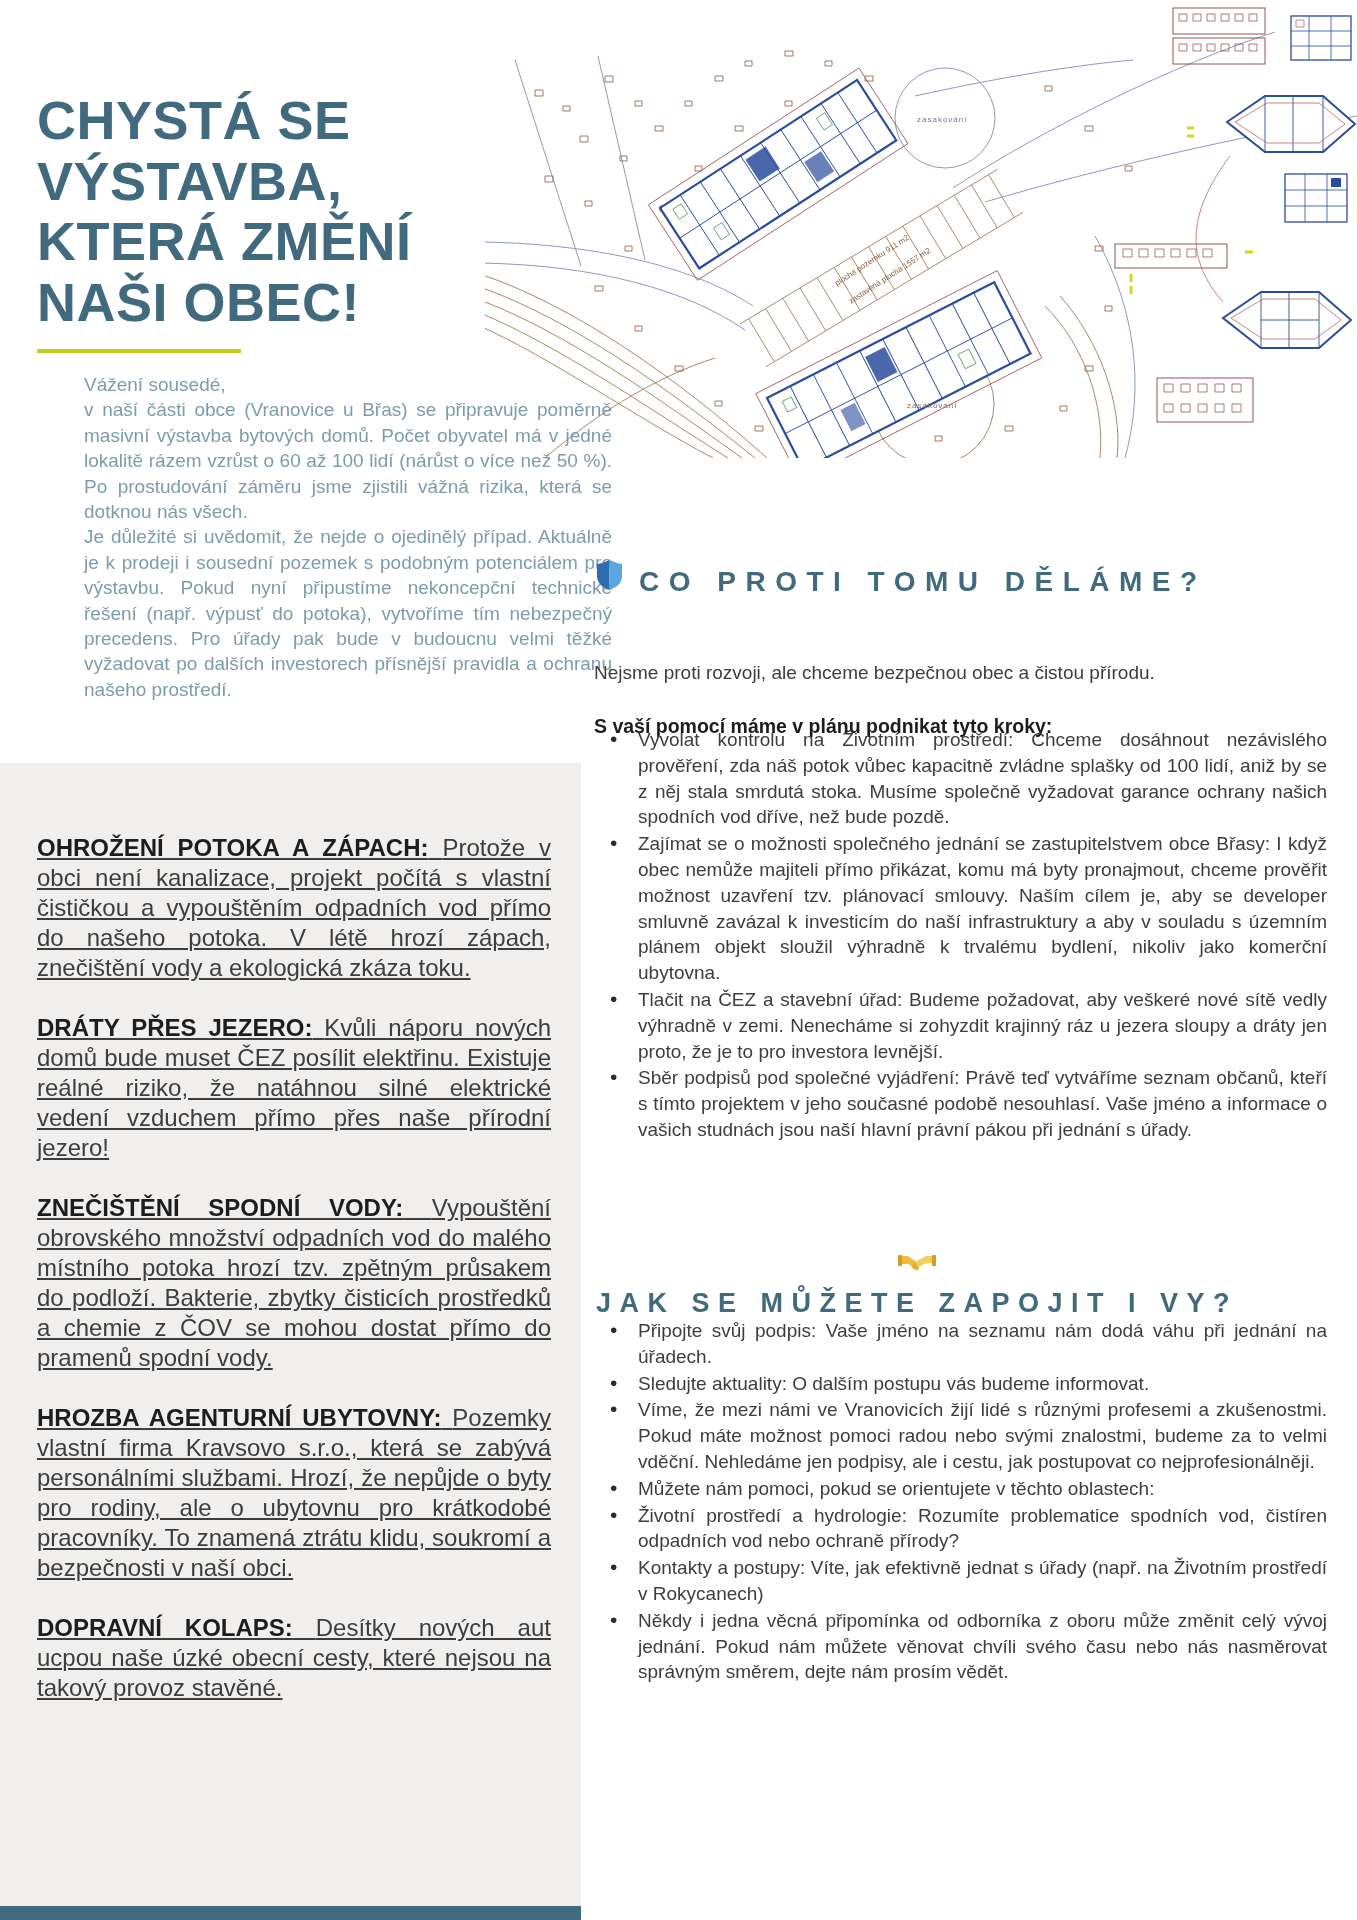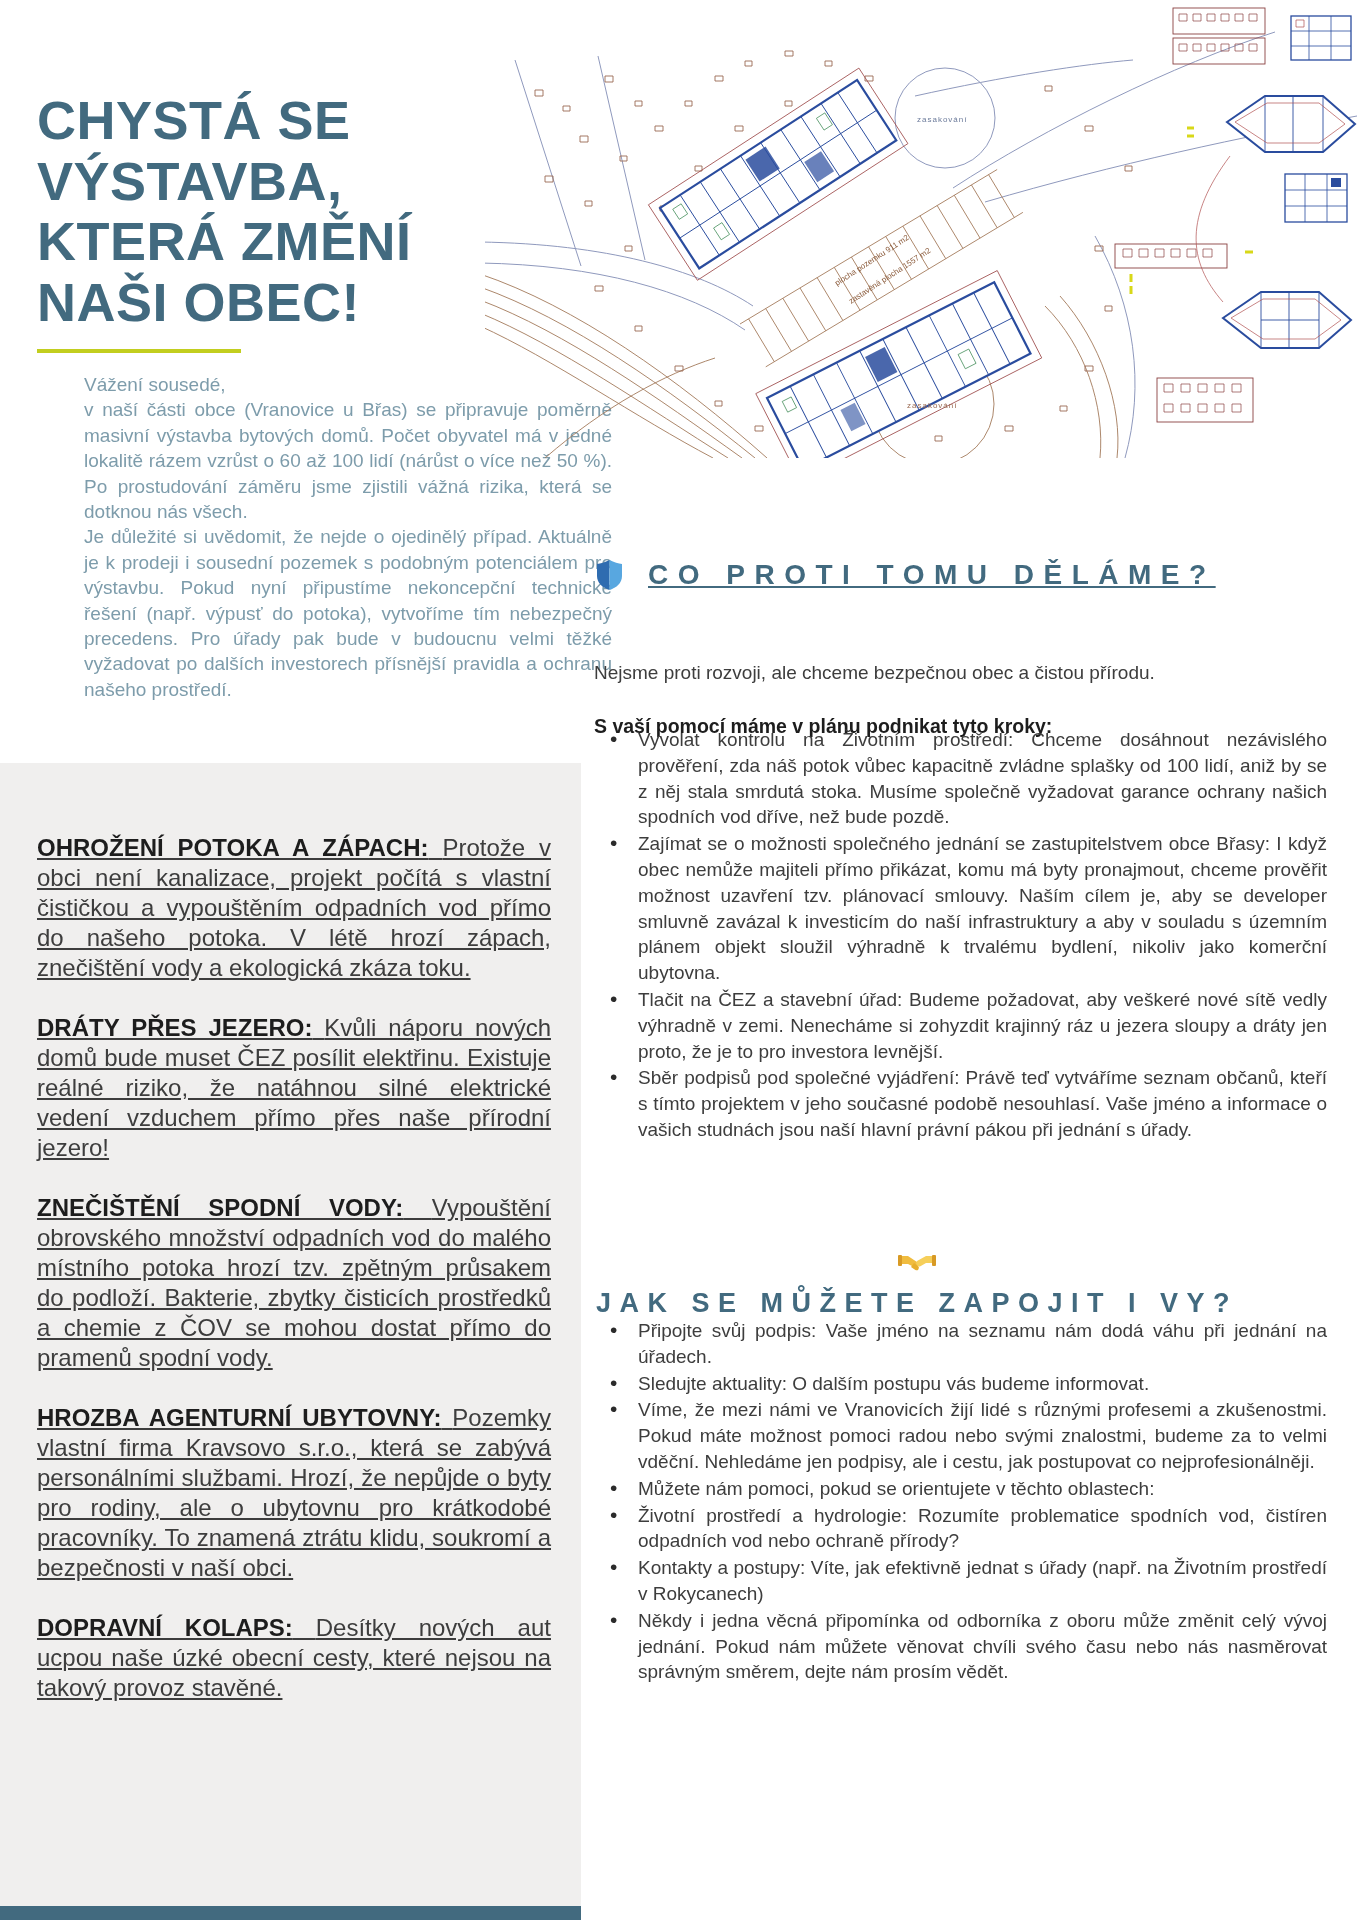--- a/index.html
+++ b/index.html
@@ -41,21 +41,21 @@
     margin-top:30px; font-size:24px; line-height:30px; text-align:justify;
     color:var(--body_text,#3d3d3d); width:514px;text-decoration:underline;
   }
   .danger-item strong { color:#1d1d1d; }
 
   .map-wrap { position:absolute; left:485px; top:6px; width:872px; height:452px; }
 
   .actions-heading {
     position:absolute; left:596px; top:559px;
     font-size:28px; letter-spacing:9.5px;
-    display:flex; align-items:flex-start; gap:25px;text-decoration:underline;
+    display:flex; align-items:flex-end; gap:16px;
   }
   .actions-intro {
     position:absolute; left:594px; top:641px; width:731px;
     font-size:19px; line-height:26px;
   }
   .actions-lead {
     position:absolute; left:594px; top:695px; width:731px;
     font-size:19.5px; font-weight:bold; color:#1d1d1d;
   }
   ul.bullets {

